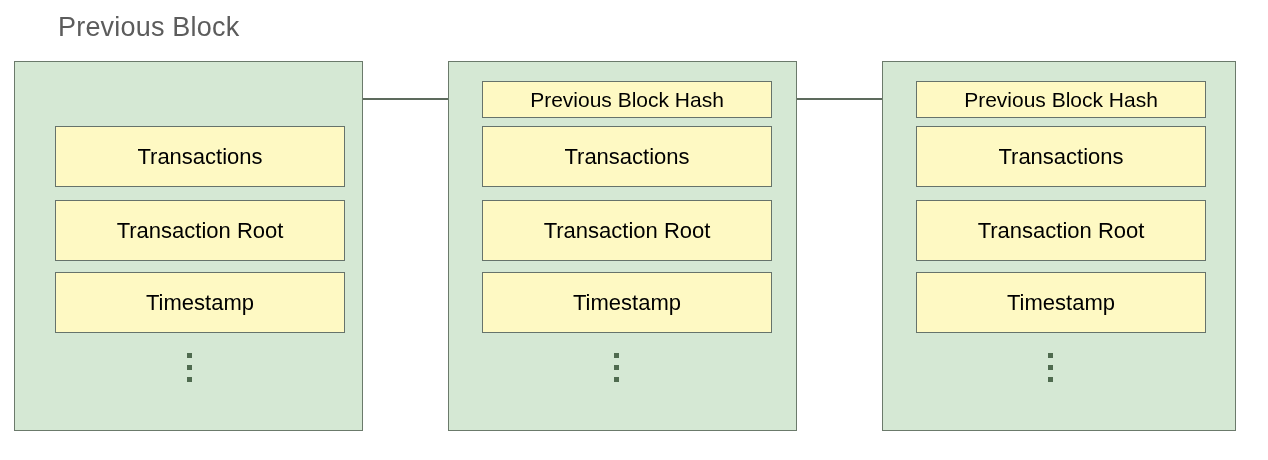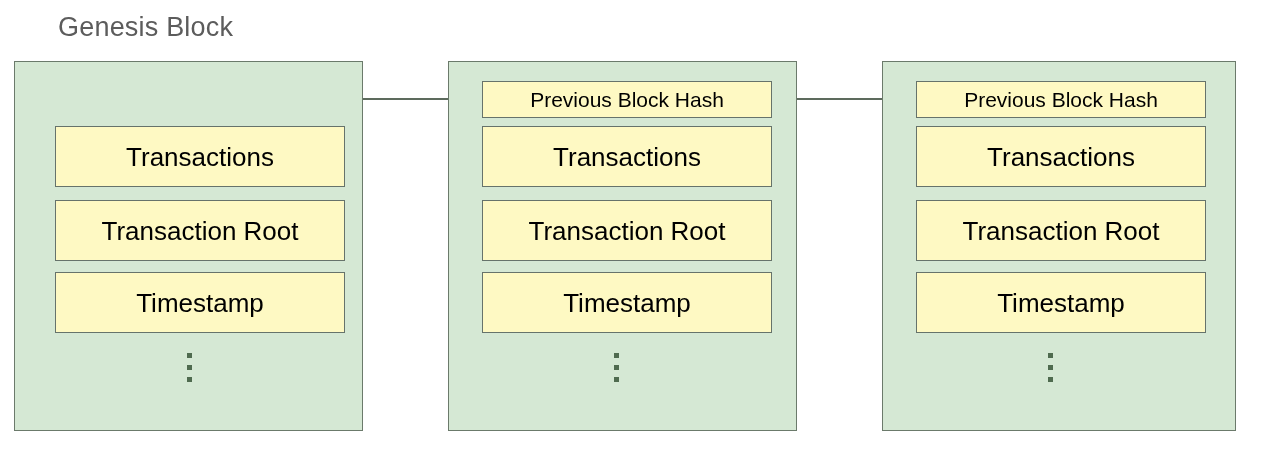--- a/index.html
+++ b/index.html
@@ -47,21 +47,21 @@
   .field-box {
     position: absolute;
     box-sizing: border-box;
     background: #fef9c3;
     border: 1.6px solid #66736b;
     display: flex;
     align-items: center;
     justify-content: center;
   }
   .field-label {
-    font-size: 26px;
+    font-size: 22px;
     color: #000000;
     white-space: nowrap;
     line-height: 1;
   }
   .field-box.prev-hash .field-label {
     font-size: 21px;
   }
 
   
   .vdots {
@@ -101,21 +101,21 @@
     border-top: 5.5px solid transparent;
     border-bottom: 5.5px solid transparent;
     border-left: 10px solid #5d6b5d;
   }
 </style>
 </head>
 <body>
 
 <div id="diagram-canvas">
 
-  <div class="diagram-title">Genesis Block</div>
+  <div class="diagram-title">Previous Block</div>
 
   <div class="block" style="left:14px; top:61px; width:349px; height:370px;">
   </div>
 
   <div class="field-box" style="left:55px; top:126px; width:290px; height:61px;">
     <span class="field-label">Transactions</span>
   </div>
 
   <div class="field-box" style="left:55px; top:200px; width:290px; height:61px;">
     <span class="field-label">Transaction Root</span>

